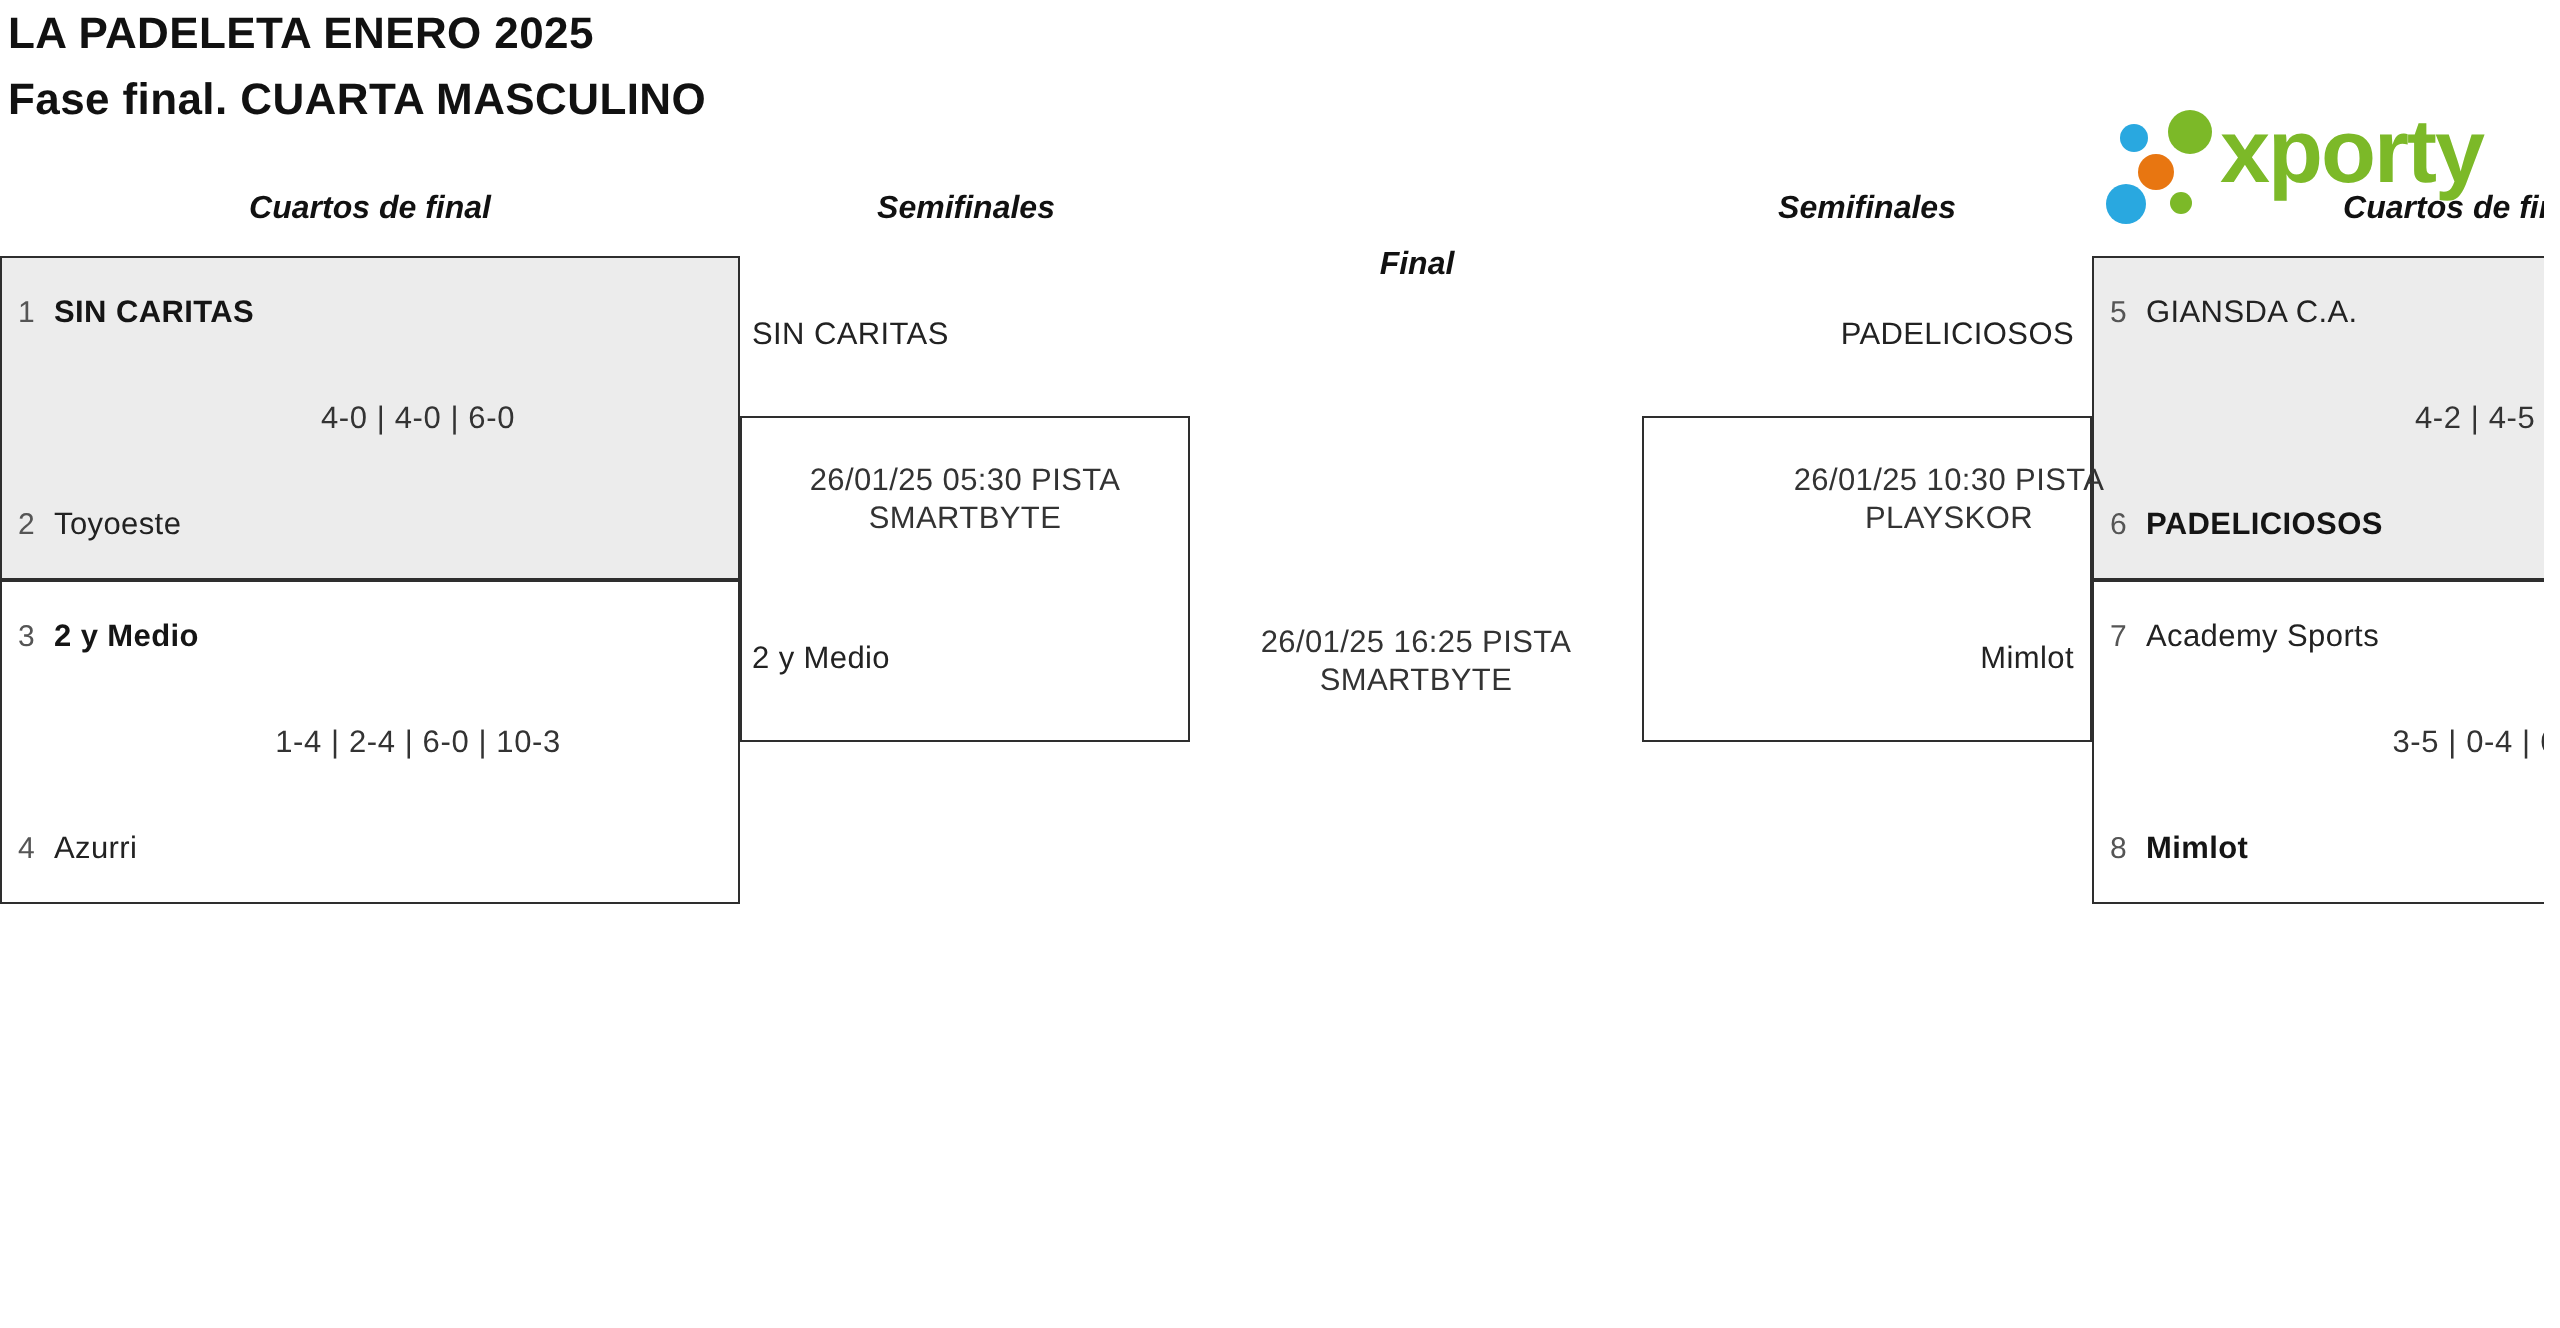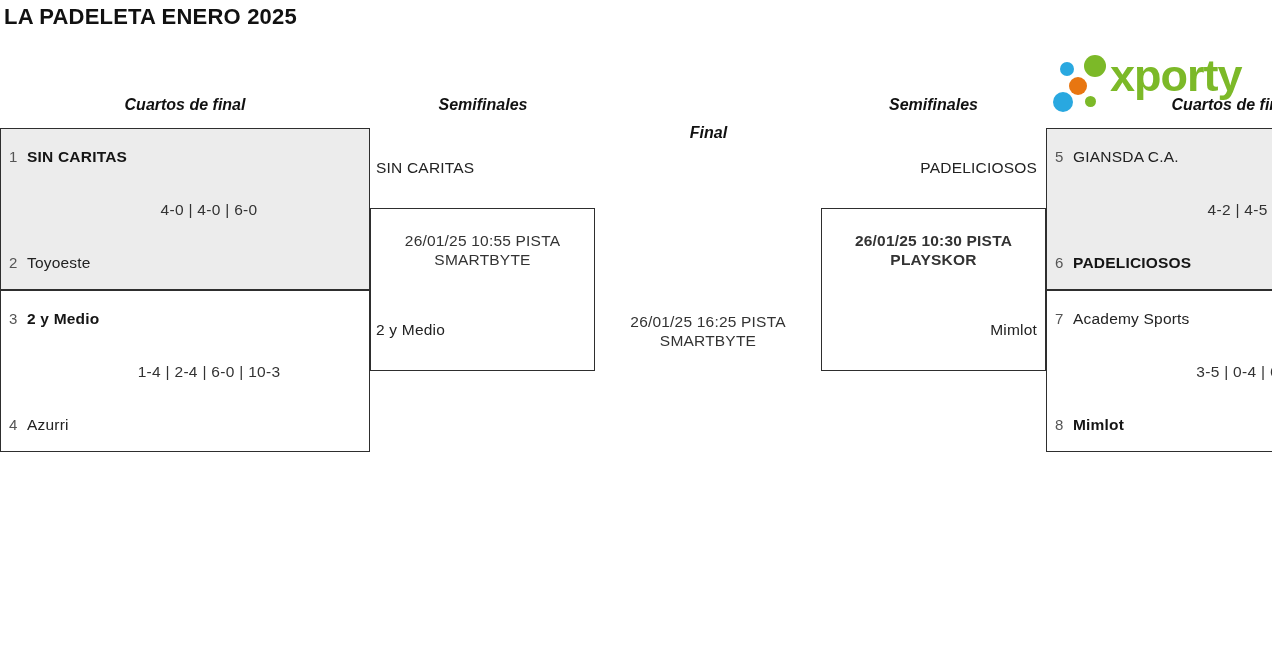--- a/index.html
+++ b/index.html
@@ -44,30 +44,31 @@
   .sf-box{position:absolute;top:208px;width:225px;height:163px;border:1px solid #2e2e2e;background:#fff;box-sizing:border-box;}
   .sf-left{left:370px;}
   .sf-right{left:821px;}
   .sf-label{position:absolute;font-size:15.5px;letter-spacing:.2px;line-height:18px;color:#222;white-space:nowrap;}
   .sf-label.top{top:159px;}
   .sf-label.bottom{top:321px;}
   .sf-l{left:376px;}
   .sf-r{left:821px;width:216px;text-align:right;}
   .schedule{position:absolute;top:231px;width:225px;padding:0 12px;box-sizing:border-box;text-align:center;font-size:15.5px;line-height:19px;color:#333;letter-spacing:.2px;}
   .schedule.left{left:370px;}
-  .schedule.right{left:821px;font-weight:bold;}
+  .schedule.right{left:862px;}
   
   .final-schedule{position:absolute;left:595px;top:312px;width:226px;padding:0 10px;box-sizing:border-box;text-align:center;font-size:15.5px;line-height:19px;color:#333;letter-spacing:.2px;}
 </style>
 </head>
 <body>
 
 <div class="screen">
 
   <div class="page-title">LA PADELETA ENERO 2025</div>
+  <div class="page-subtitle">Fase final. CUARTA MASCULINO</div>
 
   <div class="logo">
     <span class="dot dot-blue-small"></span>
     <span class="dot dot-green-big"></span>
     <span class="dot dot-orange"></span>
     <span class="dot dot-blue-big"></span>
     <span class="dot dot-green-small"></span>
     <span class="logo-text">xporty</span>
   </div>
 
@@ -120,21 +121,21 @@
     </div>
     <div class="match-score">3-5 | 0-4 | 6-4 | 4</div>
     <div class="team-row t2">
       <span class="team-seed">8</span>
       <span class="team-name winner">Mimlot</span>
     </div>
   </div>
 
   <div class="sf-box sf-left"></div>
   <div class="sf-label top sf-l">SIN CARITAS</div>
-  <div class="schedule left">26/01/25 10:55 PISTA SMARTBYTE</div>
+  <div class="schedule left">26/01/25 05:30 PISTA SMARTBYTE</div>
   <div class="sf-label bottom sf-l">2 y Medio</div>
 
   <div class="sf-box sf-right"></div>
   <div class="sf-label top sf-r">PADELICIOSOS</div>
   <div class="schedule right">26/01/25 10:30 PISTA PLAYSKOR</div>
   <div class="sf-label bottom sf-r">Mimlot</div>
 
   <div class="final-schedule">26/01/25 16:25 PISTA SMARTBYTE</div>
 
 </div>

